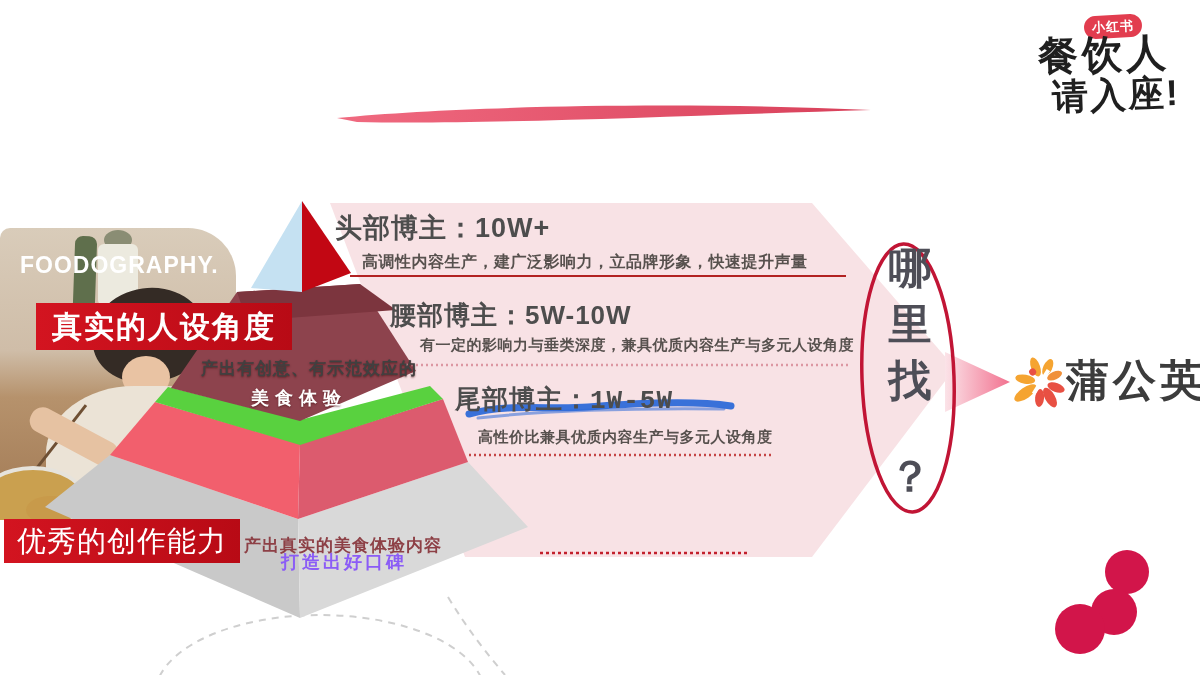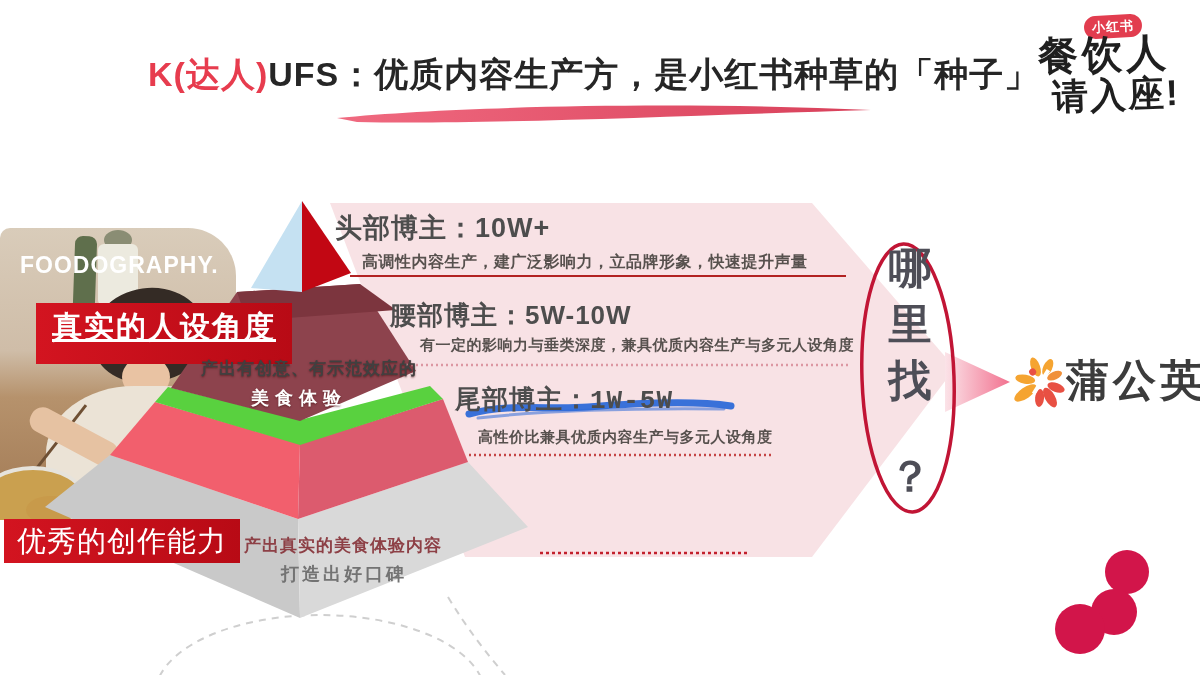--- a/index.html
+++ b/index.html
@@ -30,28 +30,28 @@
   .ph-hair{left:92px;top:60px;width:114px;height:94px;background:#342b25;border-radius:50% 50% 46% 46%;transform:rotate(-8deg);}
   .ph-face{left:122px;top:128px;width:48px;height:42px;background:#e9c3a3;border-radius:50%;}
   .ph-body{left:46px;top:158px;width:196px;height:150px;background:#ebe3d6;border-radius:45% 40% 0 0;}
   .ph-arm{left:26px;top:196px;width:96px;height:26px;background:#e6c2a2;border-radius:12px;transform:rotate(28deg);}
   .ph-stick{left:58px;top:168px;width:3px;height:86px;background:#6e4f33;transform:rotate(38deg);}
   .ph-plate{left:-20px;top:238px;width:98px;height:58px;background:#caa04f;border-radius:50%;border:4px solid #e6e3dc;}
   .ph-dish{left:26px;top:268px;width:50px;height:28px;background:#c89a4a;border-radius:50%;}
   #watermark{left:20px;top:252px;font-size:23px;font-weight:bold;color:#fff;letter-spacing:1px;}
 
   
-  #banner1{left:36px;top:303px;width:256px;height:61px;background:linear-gradient(90deg,#d31420,#b80a15);
-    color:#fff;font-size:30px;font-weight:bold;text-align:center;line-height:47px;letter-spacing:2px;text-decoration:underline;}
+  #banner1{left:36px;top:303px;width:256px;height:47px;background:linear-gradient(90deg,#d31420,#b80a15);
+    color:#fff;font-size:30px;font-weight:bold;text-align:center;line-height:47px;letter-spacing:2px;}
   #note1a{left:201px;top:357px;font-size:17px;font-weight:bold;color:#404040;text-shadow:0 1px 2px rgba(70,20,20,.65);letter-spacing:1px;}
   #note1b{left:251px;top:386px;font-size:18px;font-weight:bold;color:#fff;text-shadow:0 1px 2px rgba(70,20,20,.65);letter-spacing:6px;}
   #banner2{left:4px;top:519px;width:236px;height:44px;background:linear-gradient(90deg,#d31420,#b80a15);
     color:#fff;font-size:29px;font-weight:normal;text-align:center;line-height:44px;letter-spacing:1px;}
   #note2a{left:244px;top:534px;font-size:17px;font-weight:bold;color:#8d4046;letter-spacing:1px;}
-  #note2b{left:281px;top:562px;font-size:18px;font-weight:bold;color:#737373;letter-spacing:3px;}
+  #note2b{left:281px;top:550px;font-size:18px;font-weight:bold;color:#8b5cf6;letter-spacing:3px;}
 
   
   .tl{font-weight:bold;color:#4d4d4d;letter-spacing:1px;}
   .td{font-weight:bold;color:#57514e;letter-spacing:.5px;}
   #t1l{left:335px;top:210px;font-size:27px;}
   #t1d{left:362px;top:252px;font-size:16px;}
   #t2l{left:390px;top:298px;font-size:26px;}
   #t2d{left:420px;top:336px;font-size:15px;}
   #t3l{left:455px;top:382px;font-size:26px;font-family:Liberation Mono, monospace;}
   #t3d{left:478px;top:428px;font-size:15px;}
@@ -158,23 +158,20 @@
           <circle cy="-13" r="3.5" fill="#e85043"></circle>
         </g>
       <rect x="-2" y="-14" width="4" height="28" fill="#ffffff" transform="rotate(32)"></rect>
     </g>
 
     <circle cx="1127" cy="572" r="22" fill="#d2154a"></circle>
     <circle cx="1114" cy="612" r="23" fill="#d2154a"></circle>
     <circle cx="1080" cy="629" r="25" fill="#d2154a"></circle>
   </svg>
 
-  <div class="txt" id="title">
-    <span class="hl">K(达人)</span><span>UFS：优质内容生产方，是小红书种草的「种子」</span>
-  </div>
 
   <div class="txt" id="brand-badge">小红书</div>
   <div class="txt" id="brand-line1">餐饮人</div>
   <div class="txt" id="brand-line2">请入座!</div>
 
   <div class="txt" id="watermark">FOODOGRAPHY.</div>
 
   <div class="txt" id="banner1">真实的人设角度</div>
   <div class="txt" id="note1a">产出有创意、有示范效应的</div>
   <div class="txt" id="note1b">美食体验</div>

